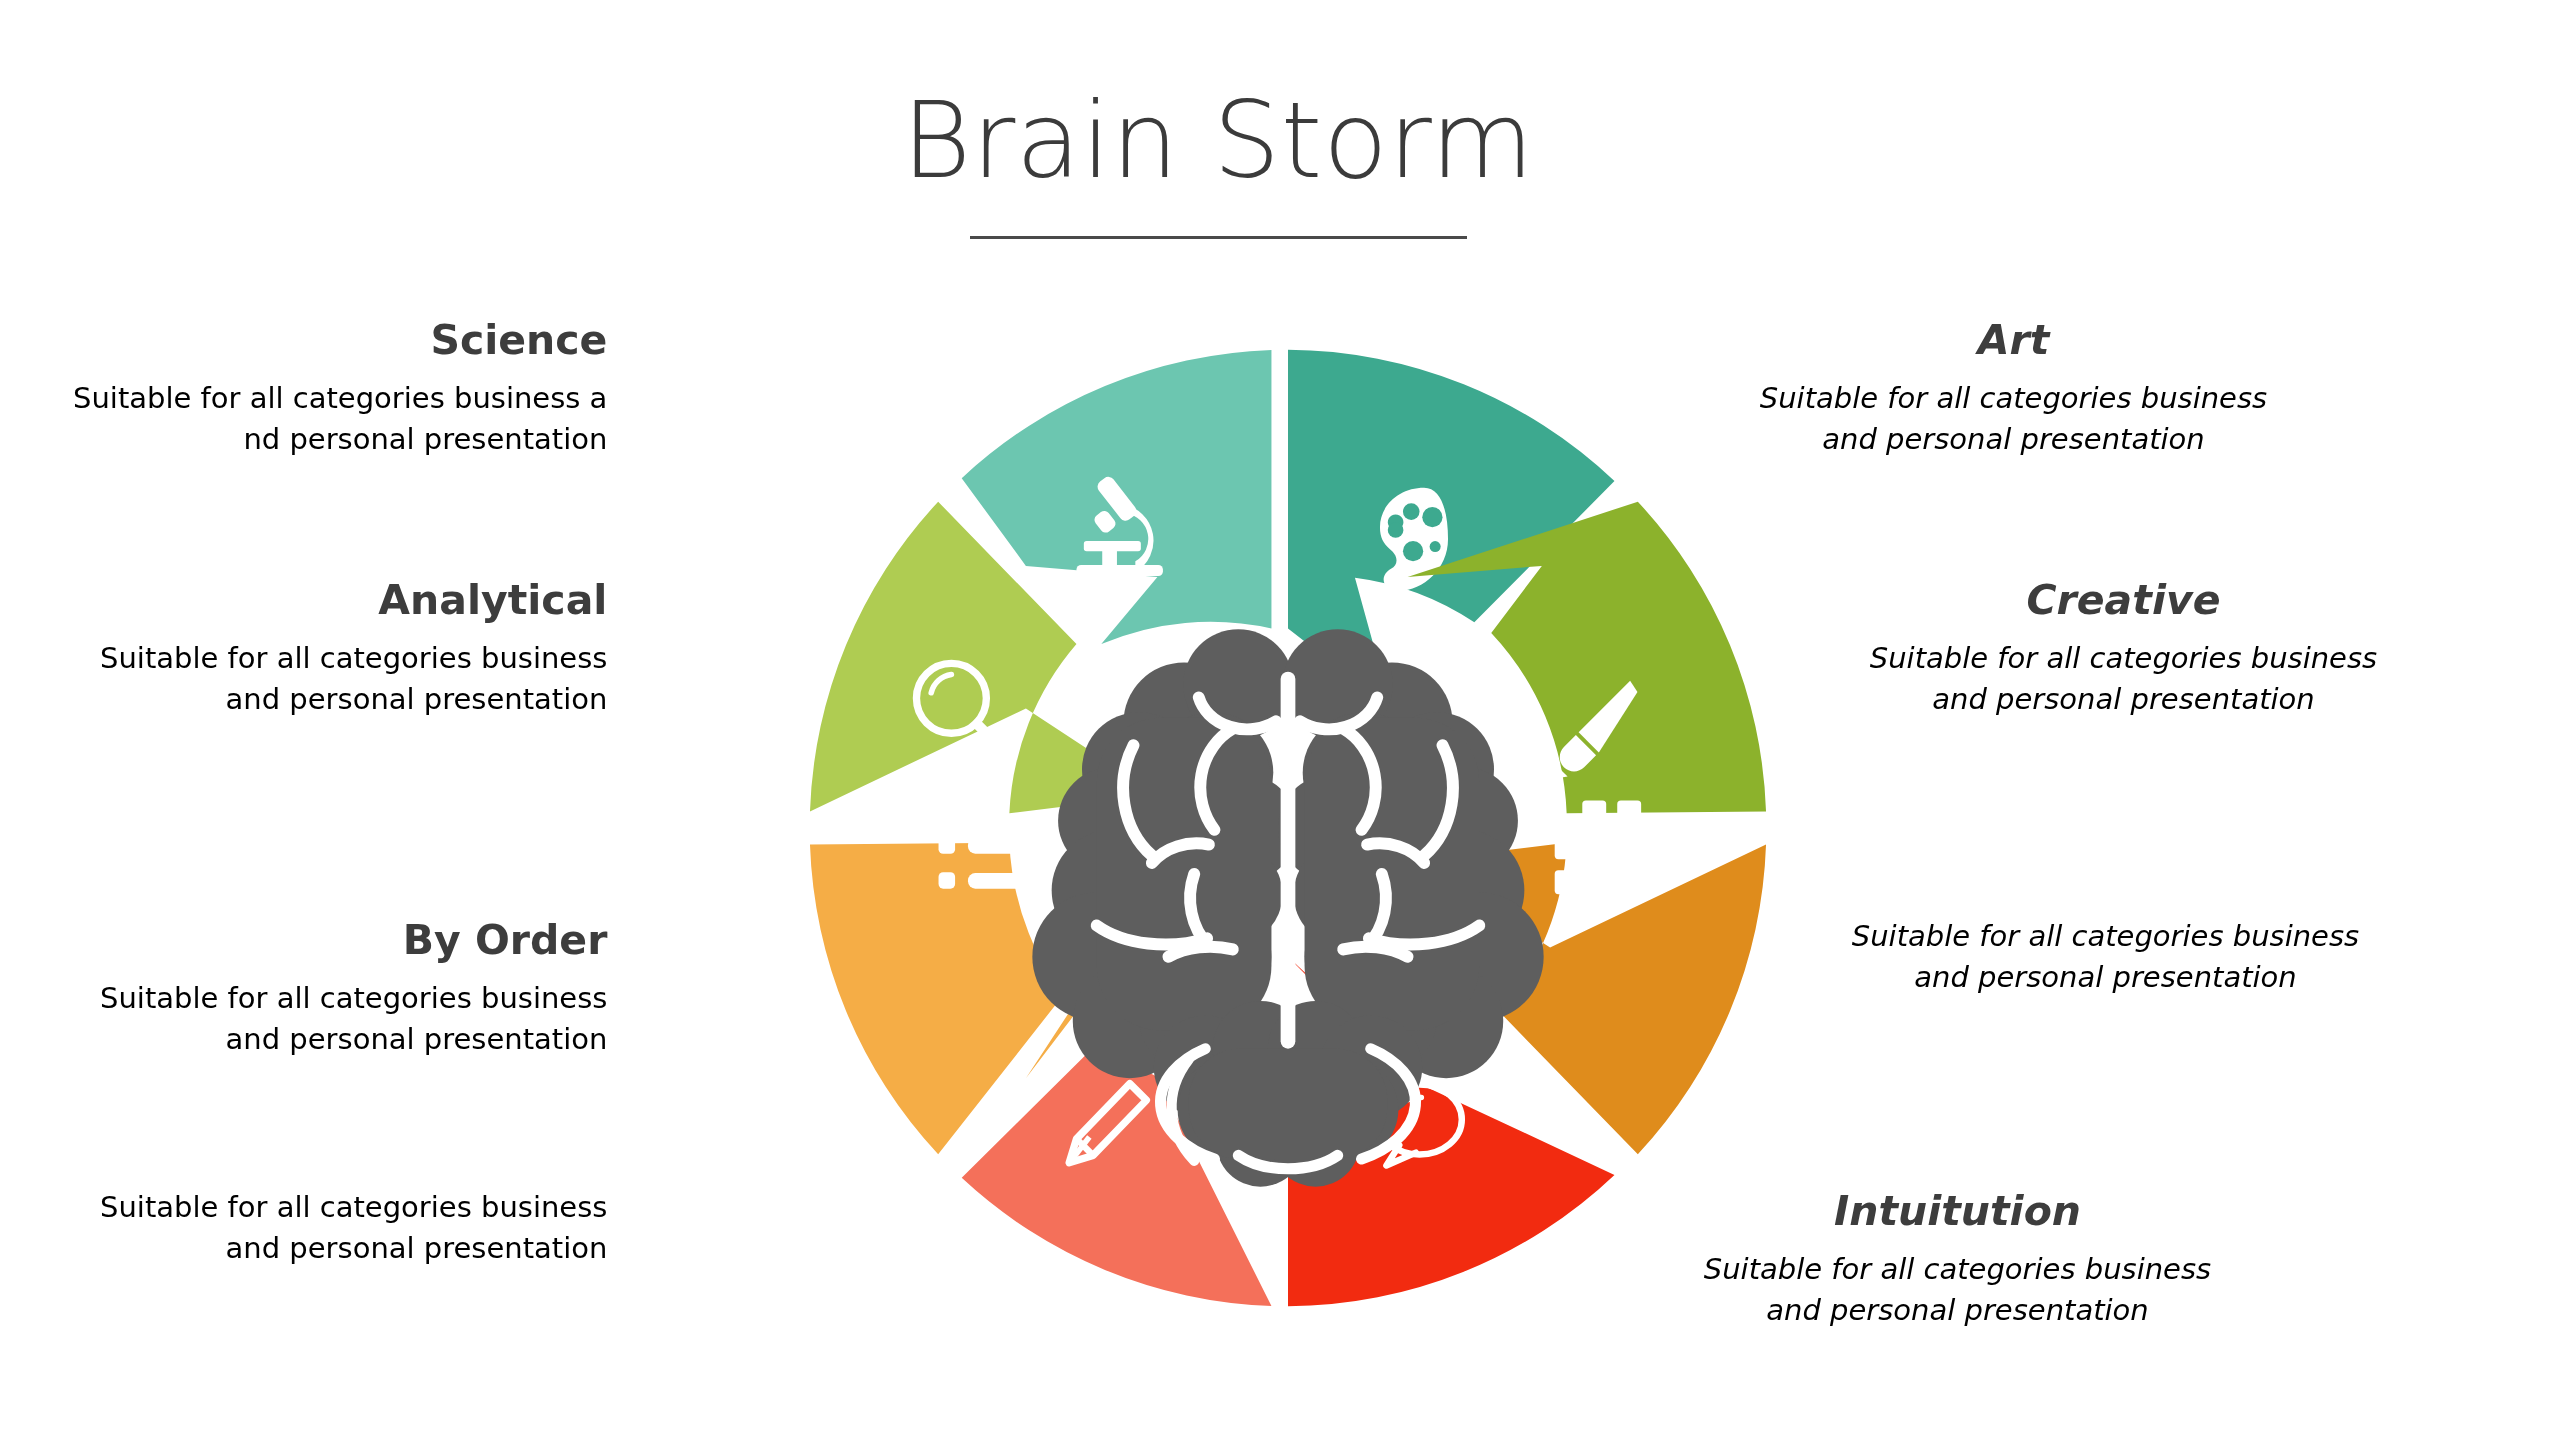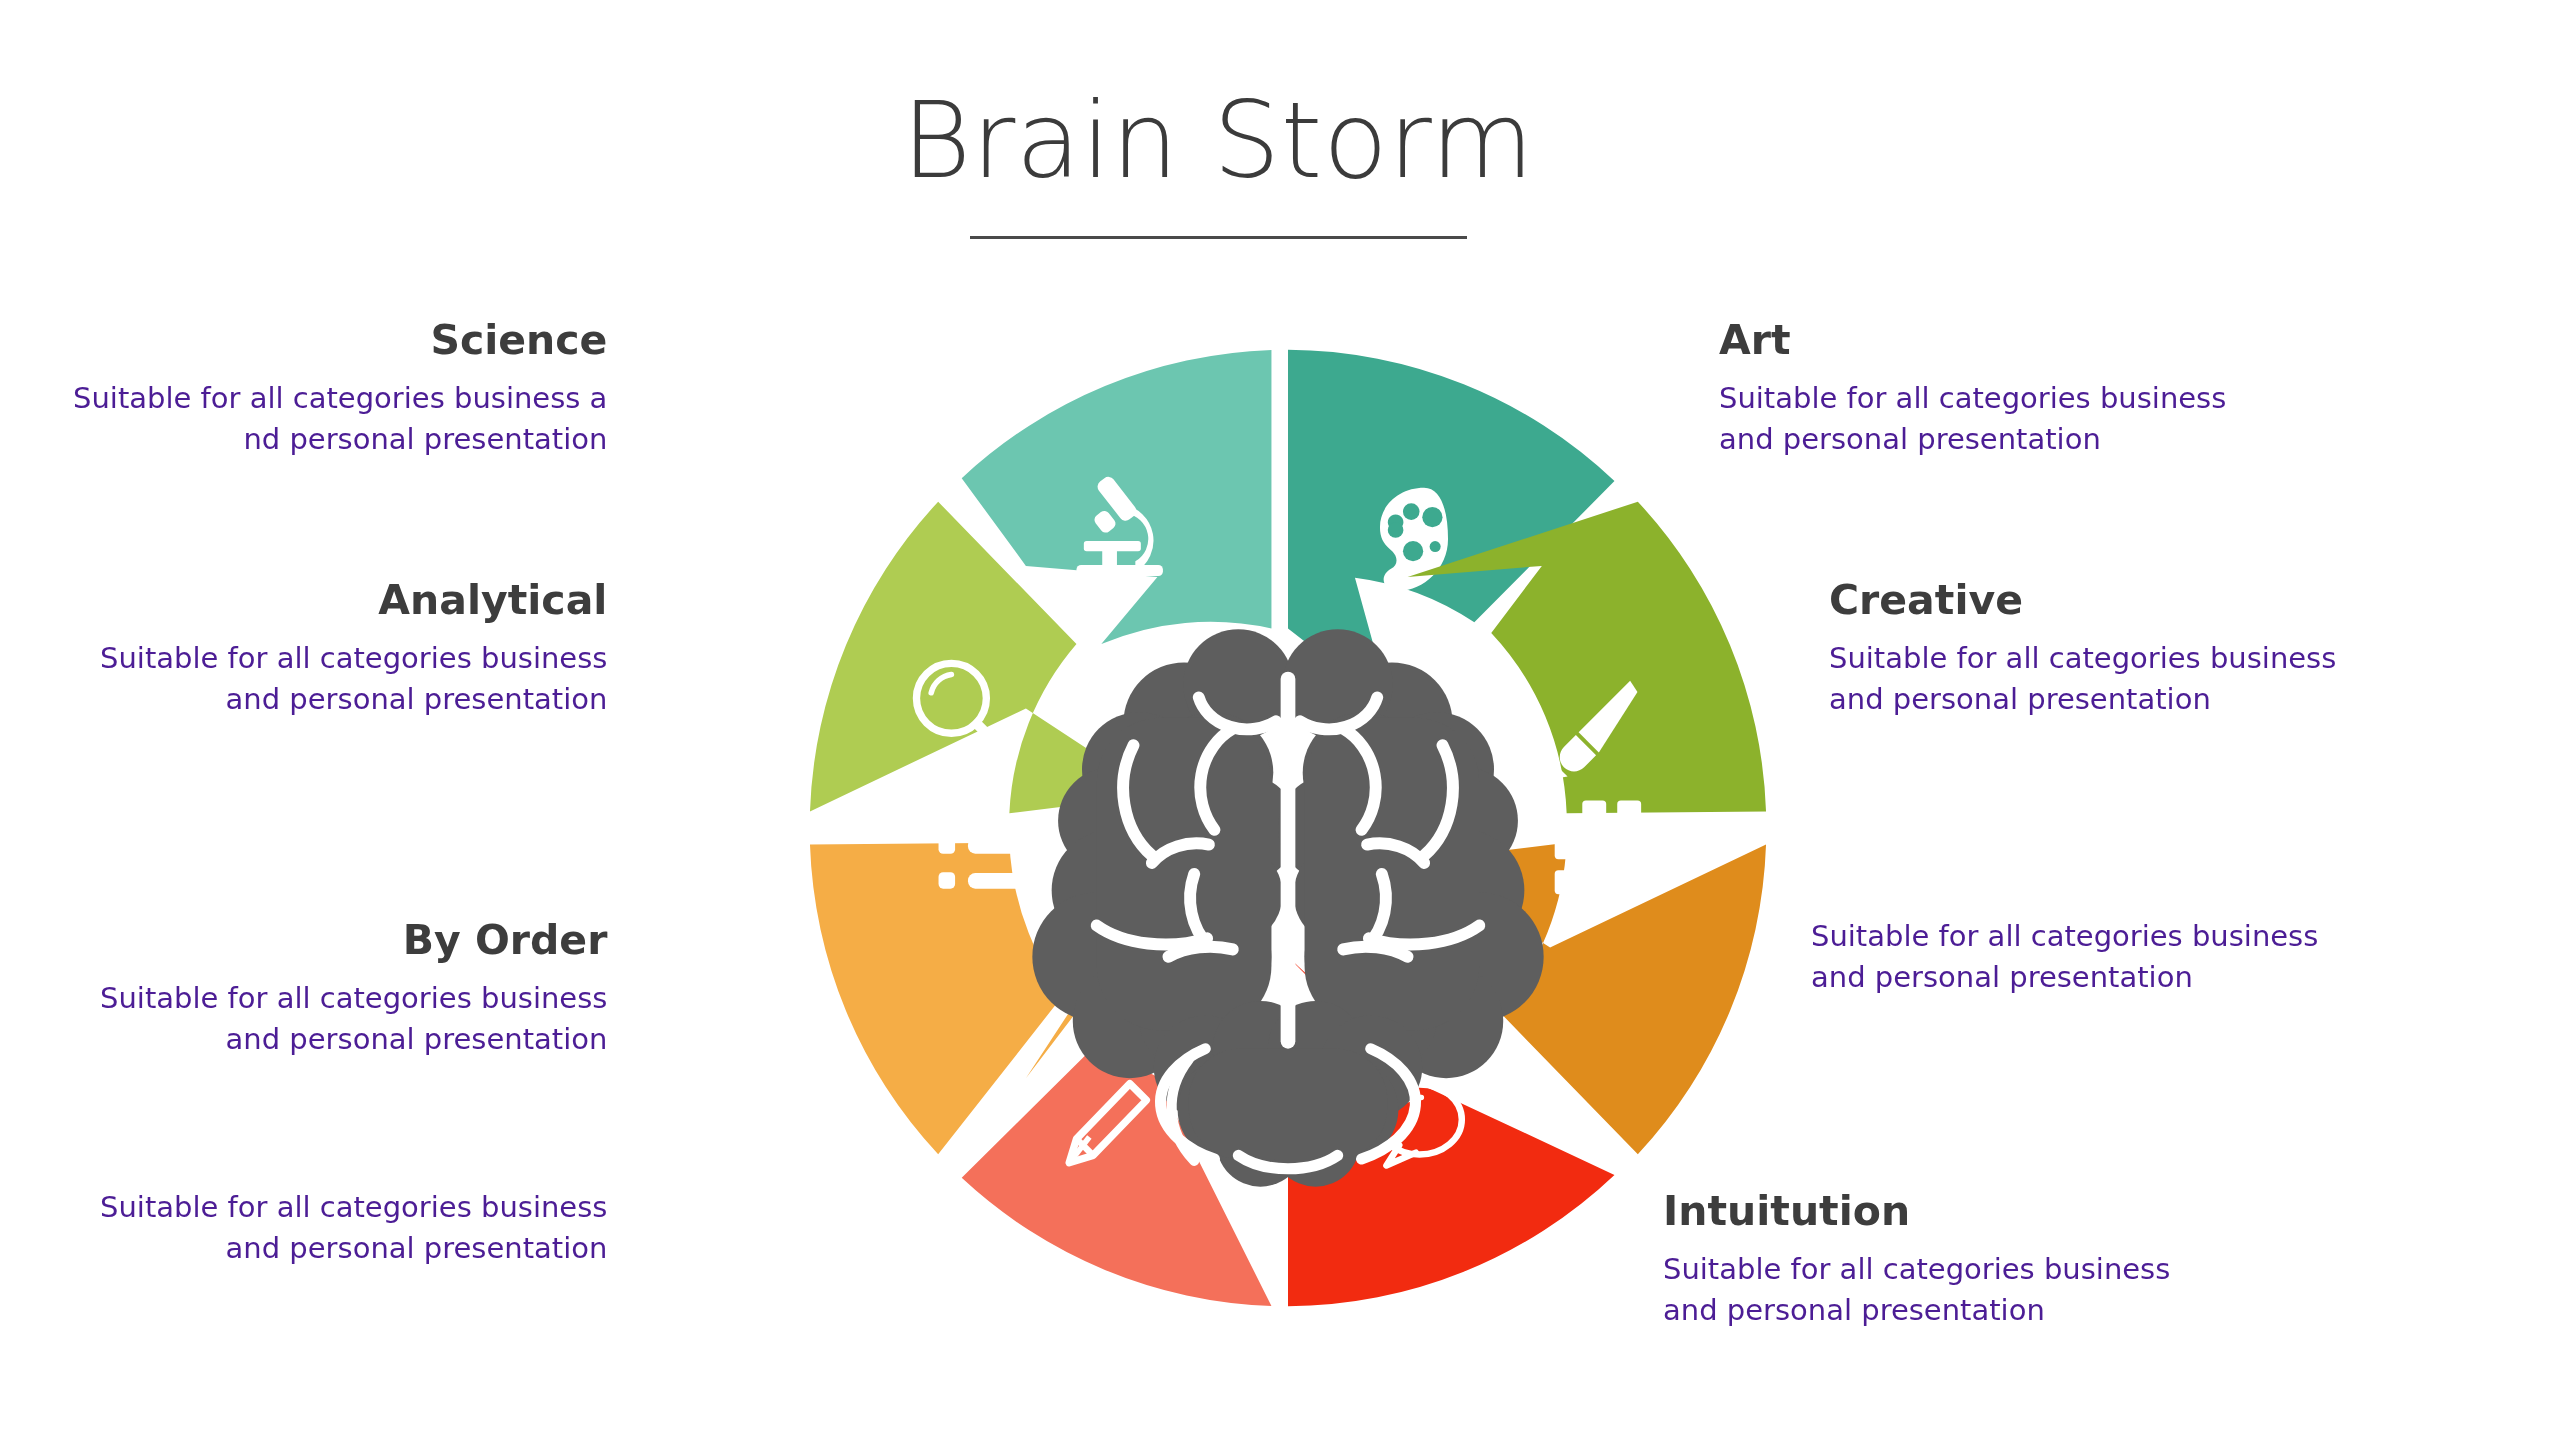--- a/index.html
+++ b/index.html
@@ -49,37 +49,37 @@
     height: 1030px;
   }
   #wheel-svg { display: block; width: 1030px; height: 1030px; }
 
   
   .label-block {
     position: absolute;
     width: 589px;
   }
   .label-block.align-right { text-align: right; }
-  .label-block.align-left  { text-align: left; }
+  .label-block.align-left  { text-align: center; font-style: italic; }
 
   .seg-title {
     font-family: "DejaVu Sans", sans-serif;
     font-weight: 700;
     font-size: 41px;
     line-height: 1.2;
     color: #3d3d3d;
     margin: 0 0 13px 0;
     white-space: nowrap;
   }
   .seg-desc {
     font-family: "DejaVu Sans", sans-serif;
     font-weight: 400;
     font-size: 29px;
     line-height: 1.42;
-    color: #4c1d95;
+    color: #000000;
     margin: 0;
     white-space: pre-line;
   }
 
   
   #label-science    { left: 18.4px;   top: 316px; }
   #label-analytical { left: 18.4px;   top: 576px; }
   #label-byorder    { left: 18.4px;   top: 916px; }
   #label-logic      { left: 18.4px;   top: 1187px; }
 

